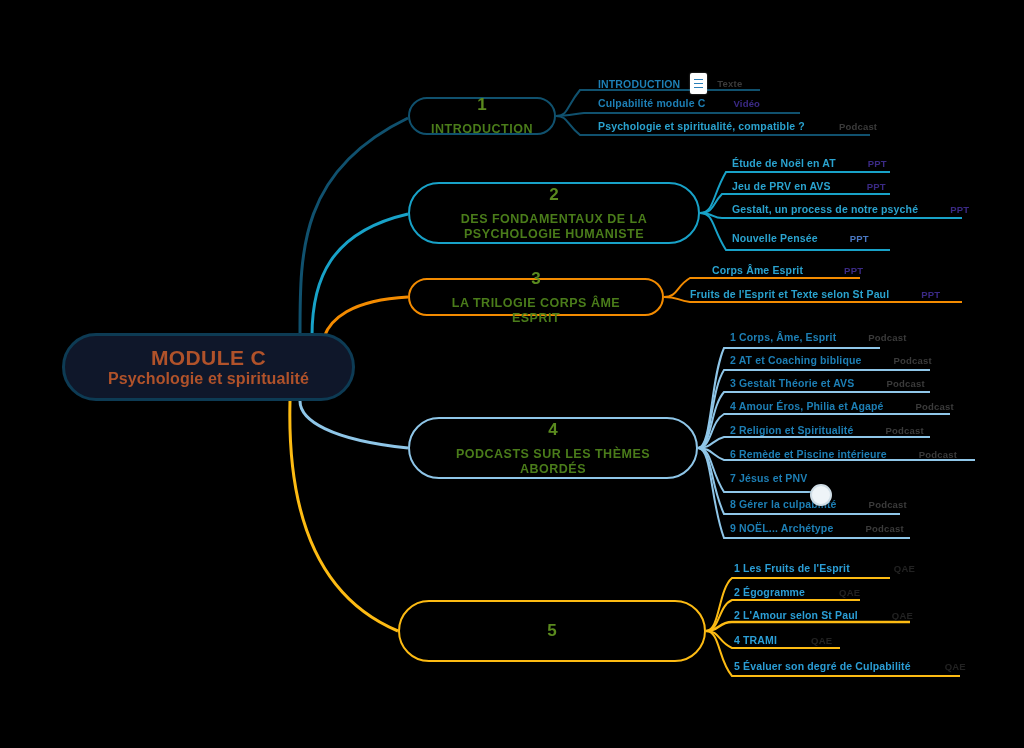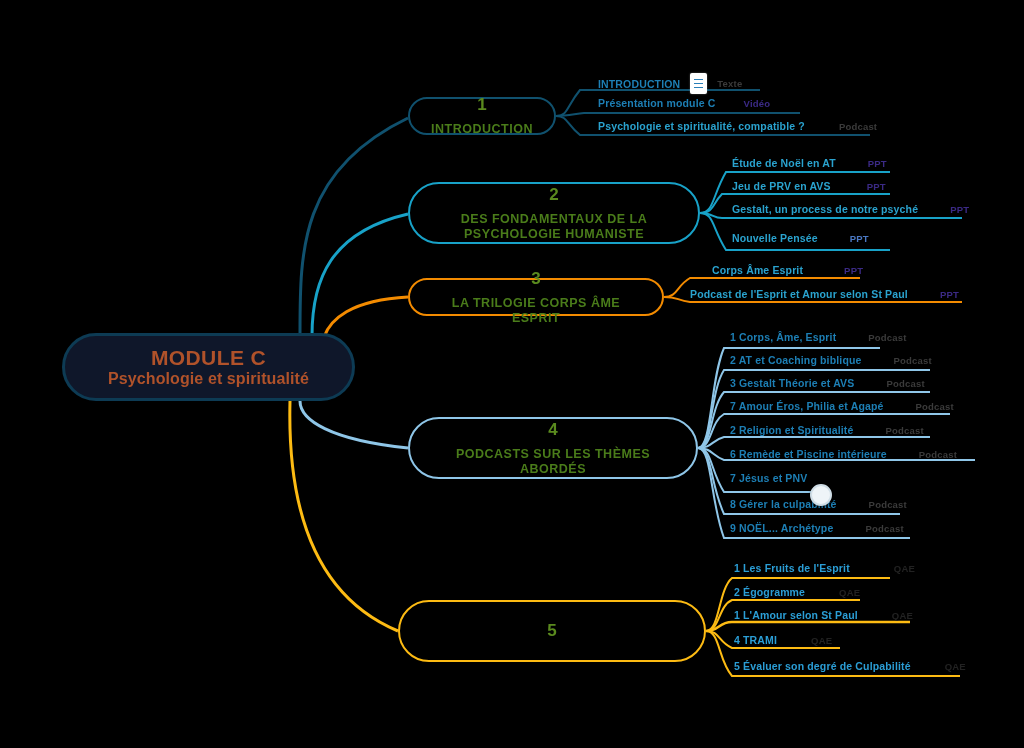--- a/index.html
+++ b/index.html
@@ -98,21 +98,21 @@
   <div class="leaf" style="left:598px;top:73px;">
     <span class="ltxt c-dark">INTRODUCTION</span>
     <span class="doc-icon">
         <i></i>
         <i></i>
         <i></i>
       </span>
     <span class="tag t-gray">Texte</span>
   </div>
   <div class="leaf" style="left:598px;top:97px;">
-    <span class="ltxt c-dark">Présentation module C</span>
+    <span class="ltxt c-dark">Culpabilité module C</span>
     <span class="tag t-purple" style="margin-left:18px;">Vidéo</span>
   </div>
   <div class="leaf" style="left:598px;top:120px;">
     <span class="ltxt c-blue">Psychologie et spiritualité, compatible ?</span>
     <span class="tag t-gray" style="margin-left:24px;">Podcast</span>
   </div>
 
   <div class="node branch" id="b2">
     <div class="row">
       <span class="num">2</span>
@@ -140,21 +140,21 @@
     <div class="row">
       <span class="num">3</span>
       <span class="btxt">LA TRILOGIE CORPS ÂME ESPRIT</span>
     </div>
   </div>
   <div class="leaf" style="left:712px;top:264px;gap:15px;">
     <span class="ltxt c-blue">Corps Âme Esprit</span>
     <span class="tag t-purple" style="margin-left:26px;">PPT</span>
   </div>
   <div class="leaf" style="left:690px;top:288px;">
-    <span class="ltxt c-blue">Podcast de l'Esprit et Amour selon St Paul</span>
+    <span class="ltxt c-blue">Fruits de l'Esprit et Texte selon St Paul</span>
     <span class="tag t-purple" style="margin-left:22px;">PPT</span>
   </div>
 
   <div class="node branch" id="b4">
     <div class="row">
       <span class="num">4</span>
       <span class="btxt">PODCASTS SUR LES THÈMES ABORDÉS</span>
     </div>
   </div>
   <div class="leaf" style="left:730px;top:331px;">
@@ -163,21 +163,21 @@
   </div>
   <div class="leaf" style="left:730px;top:354px;">
     <span class="ltxt c-dark">2 AT et Coaching biblique</span>
     <span class="tag t-gray" style="margin-left:22px;">Podcast</span>
   </div>
   <div class="leaf" style="left:730px;top:377px;">
     <span class="ltxt c-dark">3 Gestalt Théorie et AVS</span>
     <span class="tag t-gray" style="margin-left:22px;">Podcast</span>
   </div>
   <div class="leaf" style="left:730px;top:400px;">
-    <span class="ltxt c-dark">7 Amour Éros, Philia et Agapé</span>
+    <span class="ltxt c-dark">4 Amour Éros, Philia et Agapé</span>
     <span class="tag t-gray" style="margin-left:22px;">Podcast</span>
   </div>
   <div class="leaf" style="left:730px;top:424px;">
     <span class="ltxt c-dark">2 Religion et Spiritualité</span>
     <span class="tag t-gray" style="margin-left:22px;">Podcast</span>
   </div>
   <div class="leaf" style="left:730px;top:448px;">
     <span class="ltxt c-dark">6 Remède et Piscine intérieure</span>
     <span class="tag t-gray" style="margin-left:22px;">Podcast</span>
   </div>
@@ -203,21 +203,21 @@
   </div>
   <div class="leaf" style="left:734px;top:562px;gap:20px;">
     <span class="ltxt c-yel">1 Les Fruits de l'Esprit</span>
     <span class="tag t-black" style="margin-left:24px;">QAE</span>
   </div>
   <div class="leaf" style="left:734px;top:586px;">
     <span class="ltxt c-yel">2 Égogramme</span>
     <span class="tag t-black" style="margin-left:24px;">QAE</span>
   </div>
   <div class="leaf" style="left:734px;top:609px;">
-    <span class="ltxt c-yel">1 L'Amour selon St Paul</span>
+    <span class="ltxt c-yel">2 L'Amour selon St Paul</span>
     <span class="tag t-black" style="margin-left:24px;">QAE</span>
   </div>
   <div class="leaf" style="left:734px;top:634px;">
     <span class="ltxt c-yel">4 TRAMI</span>
     <span class="tag t-black" style="margin-left:24px;">QAE</span>
   </div>
   <div class="leaf" style="left:734px;top:660px;">
     <span class="ltxt c-yel">5 Évaluer son degré de Culpabilité</span>
     <span class="tag t-black" style="margin-left:24px;">QAE</span>
   </div>

